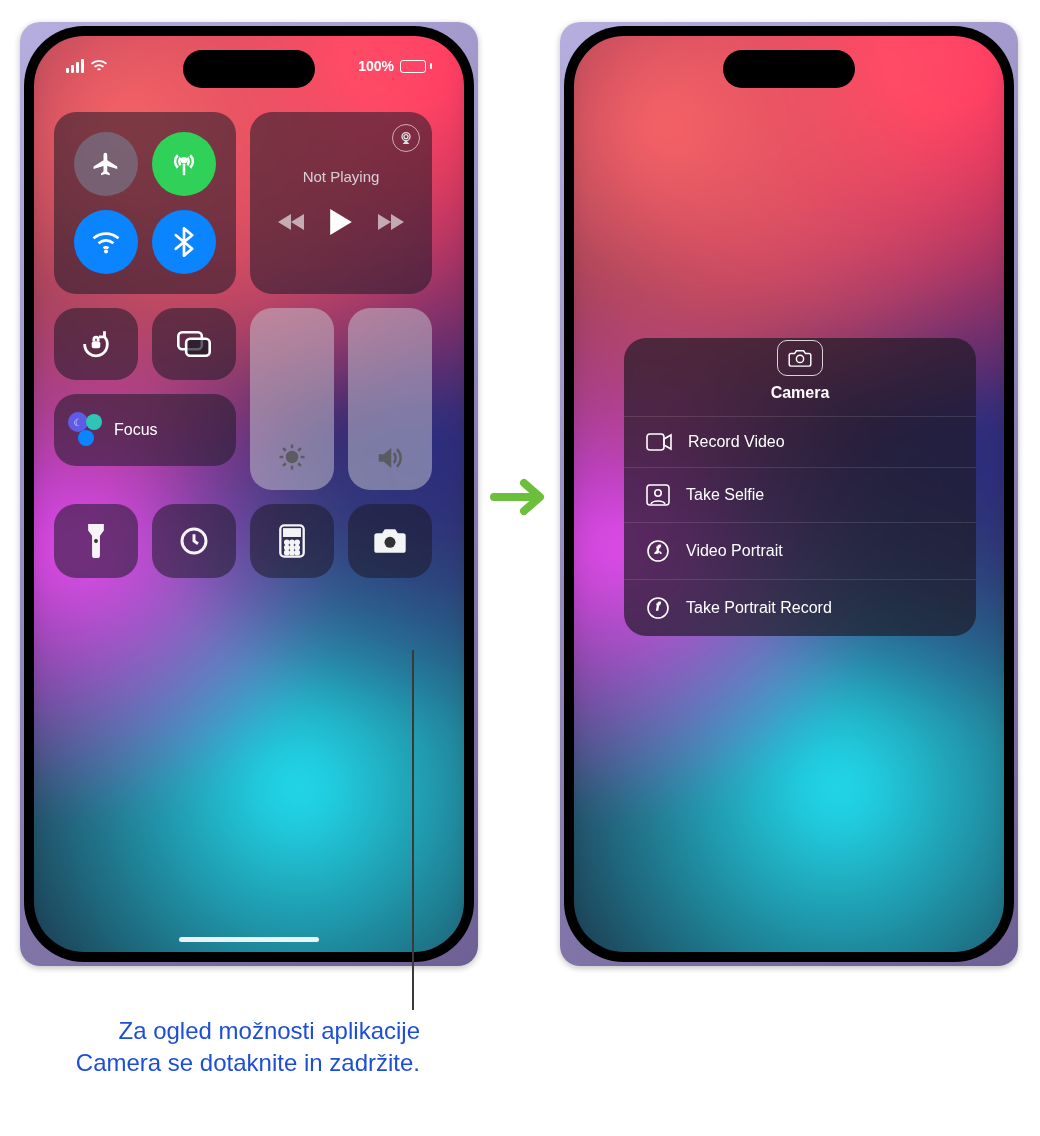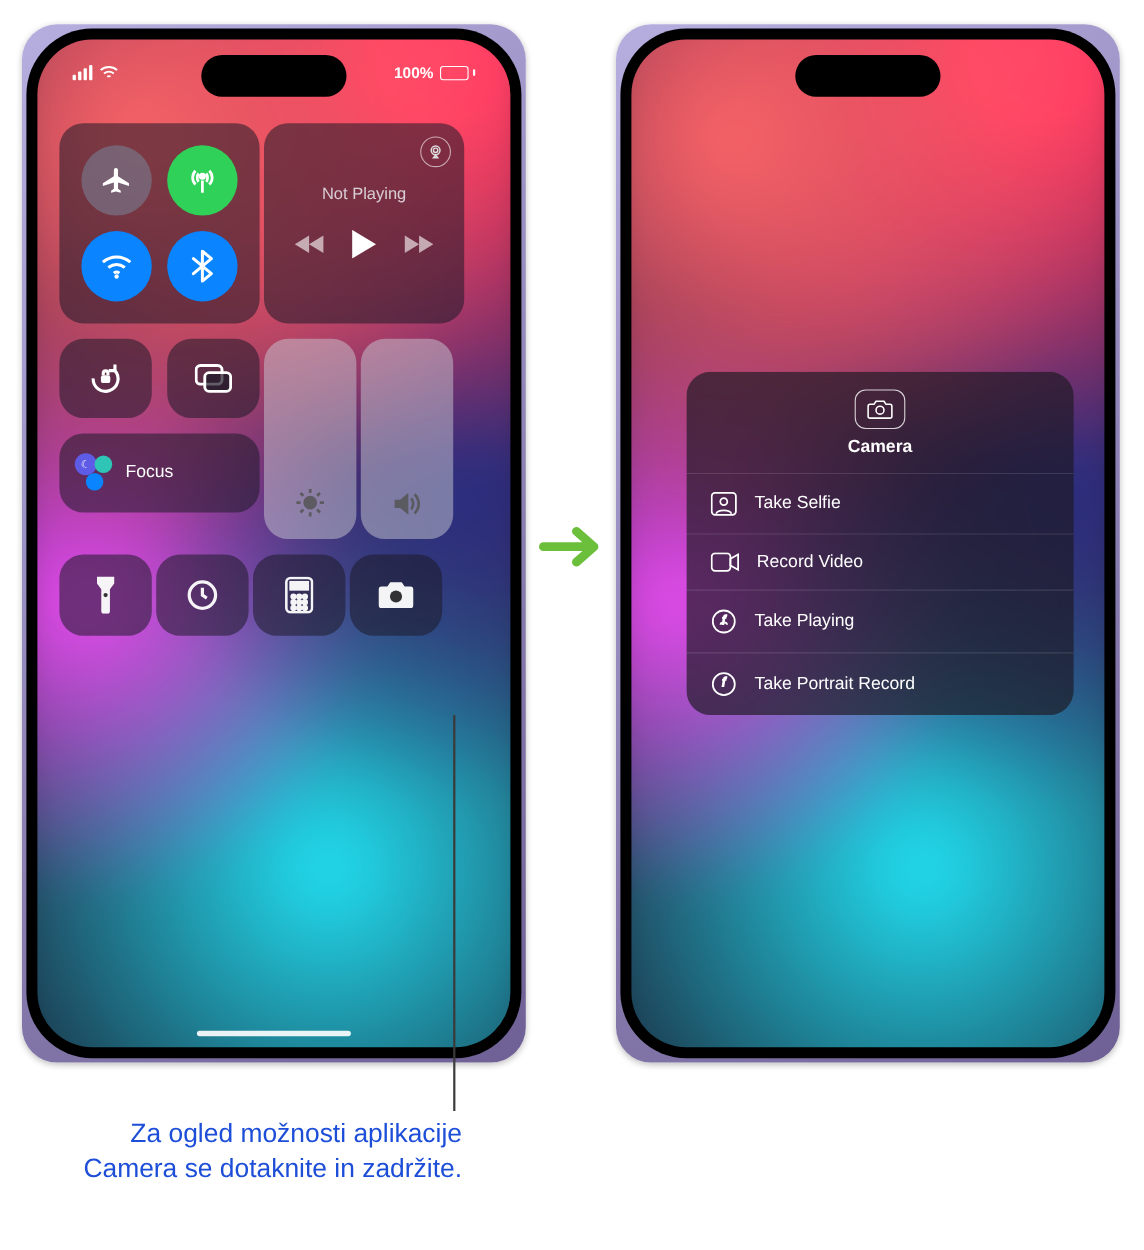--- a/index.html
+++ b/index.html
@@ -13,21 +13,21 @@
   }
   .stage {
     position: relative;
     width: 1040px;
     height: 1136px;
   }
   .phone {
     position: absolute;
     width: 458px;
     height: 944px;
-    border-radius: 32px;
+    border-radius: 20px;
     background: linear-gradient(145deg,#b7aee0,#6e6094);
     box-shadow: 0 2px 6px rgba(0,0,0,.25);
     top: 22px;
   }
   .phone.left { left: 20px; }
   .phone.right { left: 560px; }
   .phone-inner {
     position:absolute; inset:4px;
     border-radius:60px;
     background:#000;
@@ -73,21 +73,21 @@
   .bars span:nth-child(3){height:11px;} .bars span:nth-child(4){height:14px;}
   .batt { display:flex; align-items:center; gap:4px; }
   .batt-body { width:26px; height:13px; border:1.5px solid #fff; border-radius:3px; padding:1.5px; }
   .batt-fill { width:100%; height:100%; background:#fff; border-radius:1px; }
   .batt-cap { width:2px; height:6px; background:#fff; border-radius:1px; }
 
   
   .cc {
     position:absolute; z-index:3; inset:76px 20px auto 20px;
   }
-  .row { display:flex; gap:4px; margin-bottom:14px; }
+  .row { display:flex; gap:14px; margin-bottom:14px; }
   .tile {
     background: rgba(30,25,40,.55);
     border-radius:22px;
     position:relative;
   }
   .tile.big { width:182px; height:182px; }
   .tile.small { width:84px; height:72px; display:flex; align-items:center; justify-content:center; }
   .tile.wide { width:182px; height:72px; display:flex; align-items:center; padding:0 14px; gap:10px; color:#fff; }
   .tile.tall { width:84px; height:182px; background: rgba(200,200,210,.5); position:relative; }
   .tile.shortcut { width:84px; height:74px; display:flex; align-items:center; justify-content:center; }
@@ -130,21 +130,21 @@
   
   .cam-menu {
     position:absolute; z-index:3;
     top:302px; left:50px; right:28px;
     background: rgba(30,25,35,.68);
     border-radius:22px;
     color:#fff;
     overflow:hidden;
     backdrop-filter: blur(6px);
   }
-  .cam-menu .hdr { text-align:center; padding:16px 10px 14px; }
+  .cam-menu .hdr { text-align:center; padding:2px 10px 14px; }
   .cam-menu .hdr .hicon { display:inline-flex; width:46px; height:36px; border:1.6px solid rgba(255,255,255,.8); border-radius:10px; align-items:center; justify-content:center; margin-bottom:8px;}
   .cam-menu .hdr .t { font-weight:600; font-size:16px; }
   .cam-menu .item {
     display:flex; align-items:center; gap:16px;
     padding:16px 22px; font-size:16px;
     border-top:1px solid rgba(255,255,255,.12);
   }
   .cam-menu .item svg { flex:0 0 auto; }
 
   
@@ -355,41 +355,41 @@
         <div class="hdr">
           <span class="hicon">
             <svg width="24" height="18" viewBox="0 0 26 20" fill="none" stroke="#fff" stroke-width="1.6">
                   <path d="M3 5h4l2-3h8l2 3h4a2 2 0 012 2v10a2 2 0 01-2 2H3a2 2 0 01-2-2V7a2 2 0 012-2z"></path>
                   <circle cx="13" cy="11" r="4"></circle>
                 </svg>
           </span>
           <div class="t">Camera</div>
         </div>
         <div class="item">
+          <svg width="26" height="18" viewBox="0 0 26 18" fill="none" stroke="#fff" stroke-width="1.6">
+                <rect x="1" y="1" width="17" height="16" rx="3"></rect>
+                <path d="M18 6l7-4v14l-7-4z"></path>
+              </svg>
+          <span>Record Video</span>
+        </div>
+        <div class="item">
           <svg width="24" height="22" viewBox="0 0 24 22" fill="none" stroke="#fff" stroke-width="1.6">
                 <rect x="1" y="1" width="22" height="20" rx="3"></rect>
                 <circle cx="12" cy="9" r="3.2"></circle>
                 <path d="M5 20c1.5-4 12.5-4 14 0"></path>
               </svg>
           <span>Take Selfie</span>
         </div>
         <div class="item">
-          <svg width="26" height="18" viewBox="0 0 26 18" fill="none" stroke="#fff" stroke-width="1.6">
-                <rect x="1" y="1" width="17" height="16" rx="3"></rect>
-                <path d="M18 6l7-4v14l-7-4z"></path>
-              </svg>
-          <span>Record Video</span>
-        </div>
-        <div class="item">
           <svg width="24" height="24" viewBox="0 0 24 24" fill="none" stroke="#fff" stroke-width="1.6">
                 <circle cx="12" cy="12" r="10"></circle>
                 <path d="M9 15c0-3 6-3 6 0"></path>
                 <text x="12" y="12" text-anchor="middle" font-size="9" fill="#fff" font-style="italic" font-family="serif">f</text>
               </svg>
-          <span>Take Playing</span>
+          <span>Video Portrait</span>
         </div>
         <div class="item">
           <svg width="24" height="24" viewBox="0 0 24 24" fill="none" stroke="#fff" stroke-width="1.6">
                 <circle cx="12" cy="12" r="10"></circle>
                 <text x="12" y="12" text-anchor="middle" font-size="9" fill="#fff" font-style="italic" font-family="serif">f</text>
               </svg>
           <span>Take Portrait Record</span>
         </div>
       </div>
     </div>

